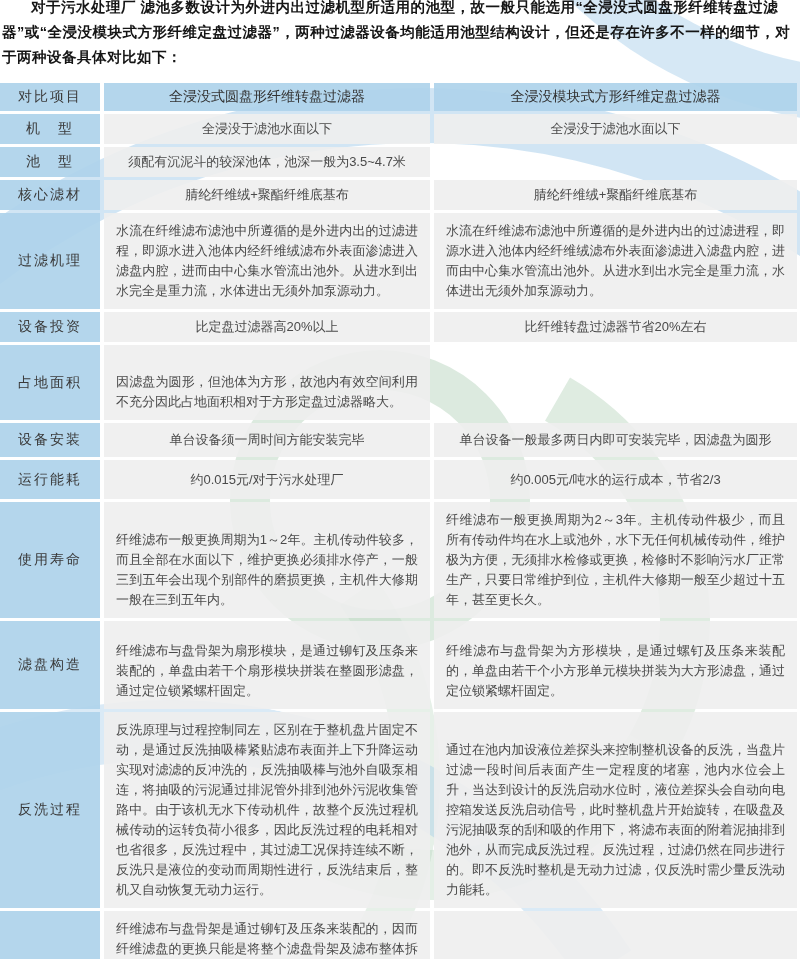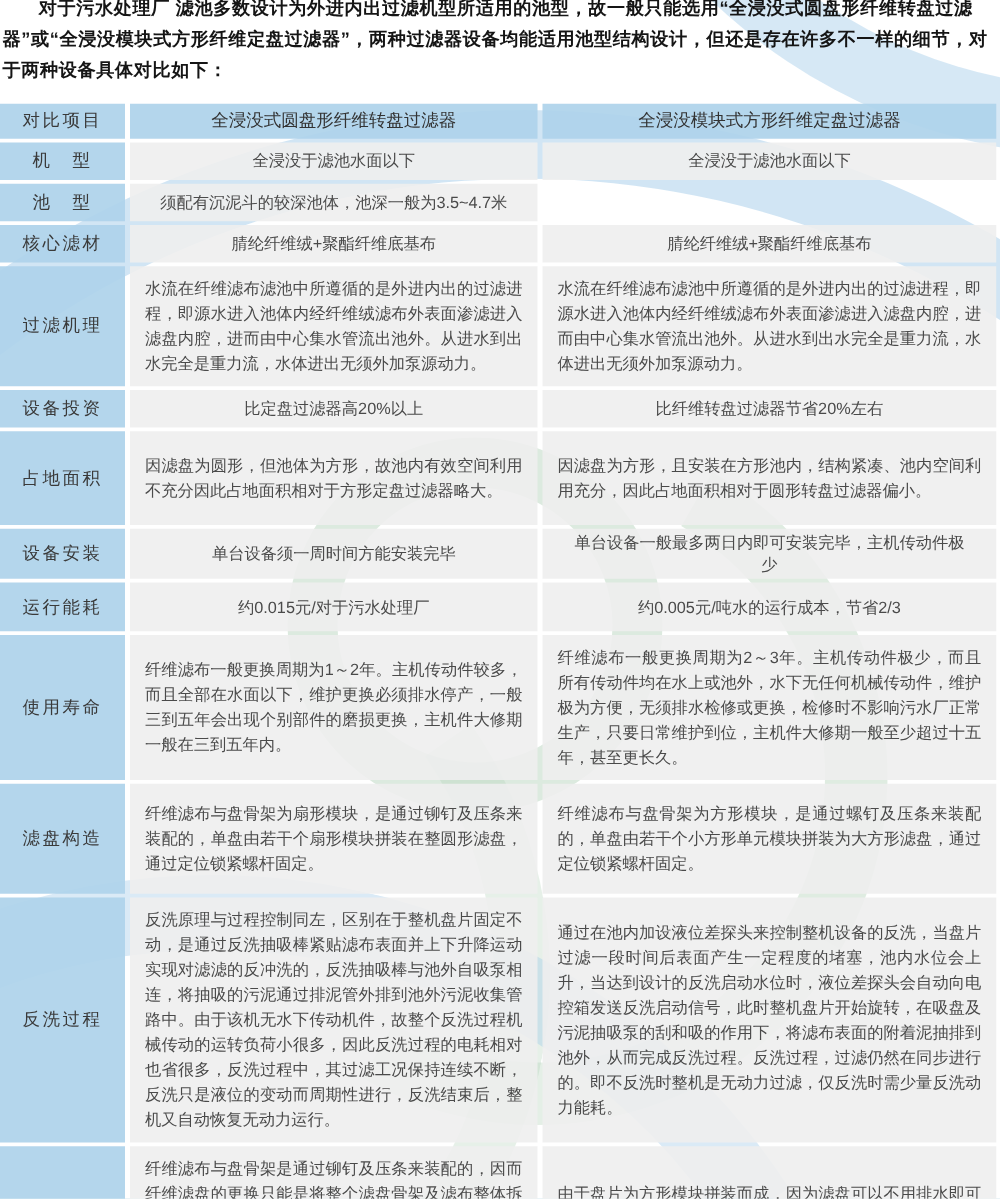--- a/index.html
+++ b/index.html
@@ -47,21 +47,21 @@
   }
   .c2,.c3{
     background:rgba(238,238,238,.9);
     color:#4a4a4a;font-size:13px;display:flex;align-items:center;
   }
   .hdr .c2,.hdr .c3{
     background:rgba(174,211,235,.93);
     color:#333;font-size:14px;justify-content:center;font-weight:500;
   }
   .ctr .c2,.ctr .c3{justify-content:center;text-align:center;padding:2px 22px;}
-  .just .c2,.just .c3{padding:8px 12px;}
+  .just .c2,.just .c3{padding:8px 12px;align-items:flex-end;}
   .inner{text-align:justify;line-height:20px;}
   .tight{font-size:12px !important;padding:2px 2px !important;}
   
   .h28{min-height:28px}.h30{min-height:30px}.h34{min-height:34px}
   .h39{min-height:39px}.h75{min-height:75px}.h88{min-height:88px}
   .h92{min-height:92px}.h102{min-height:102px}.h118{min-height:118px}
   .h169{min-height:169px}
 </style>
 </head>
 <body>
@@ -117,29 +117,26 @@
       <div class="cell c1">设备投资</div>
       <div class="cell c2">比定盘过滤器高20%以上</div>
       <div class="cell c3">比纤维转盘过滤器节省20%左右</div>
     </div>
 
     <div class="row just h75">
       <div class="cell c1">占地面积</div>
       <div class="cell c2">
           <div class="inner">因滤盘为圆形，但池体为方形，故池内有效空间利用不充分因此占地面积相对于方形定盘过滤器略大。</div>
         </div>
-      <div class="cell c3">
-          <div class="inner">因滤盘为方形，且安装在方形池内，结构紧凑、池内空间利用充分，因此占地面积相对于圆形转盘过滤器偏小。</div>
-        </div>
     </div>
 
     <div class="row ctr h34">
       <div class="cell c1">设备安装</div>
       <div class="cell c2">单台设备须一周时间方能安装完毕</div>
-      <div class="cell c3">单台设备一般最多两日内即可安装完毕，主机传动件极少</div>
+      <div class="cell c3">单台设备一般最多两日内即可安装完毕，因滤盘为圆形</div>
     </div>
 
     <div class="row ctr h39">
       <div class="cell c1">运行能耗</div>
       <div class="cell c2">约0.015元/对于污水处理厂</div>
       <div class="cell c3">约0.005元/吨水的运行成本，节省2/3</div>
     </div>
 
     <div class="row just h102">
       <div class="cell c1">使用寿命</div>

